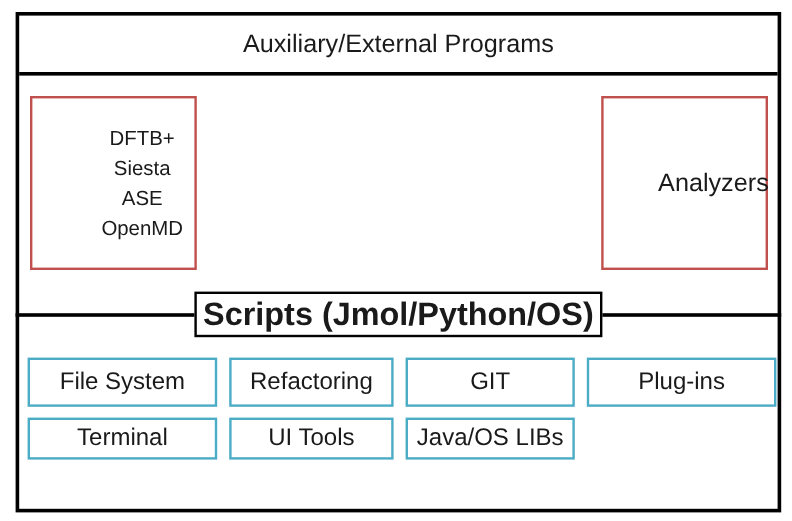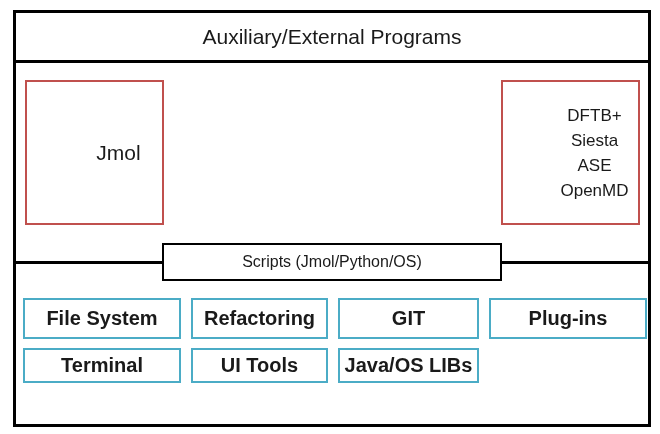--- a/index.html
+++ b/index.html
@@ -58,21 +58,22 @@
     background: var(--frame-border, #000);
   }
   .scripts-box {
     position: relative;
     z-index: 1;
     width: 336px; height: 34px;
     margin: 12px auto;
     background: #fff;
     border: 2px solid var(--frame-border, #000);
     display: flex; align-items: center; justify-content: center;
-    font-size: 16px;
+    font-size: 27px;
+    font-weight: bold;
   }
 
   
   .ide-title {
     margin-top: 7px;
     text-align: center;
     font-weight: bold;
     font-size: 19px;
     line-height: 20px;
   }
@@ -84,44 +85,43 @@
     grid-template-rows: 41px 35px;
     gap: 9px 10px;
   }
   .ibox {
     box-sizing: border-box;
     border: 2px solid var(--ide-box-border, #4bacc6);
     background: #fff;
     display: flex; align-items: center; justify-content: center;
     text-align: center;
     font-size: 20px;
-    font-weight: bold;
   }
 </style>
 </head>
 <body>
 
 <div class="page">
   <div class="frame">
 
     <div class="header">
       <span>Auxiliary/External Programs</span>
     </div>
 
     <div class="programs">
       <div class="pbox">
-        <span>Jmol</span>
-      </div>
-      <div class="pbox">
         <div class="multiline">
           <div>DFTB+</div>
           <div>Siesta</div>
           <div>ASE</div>
           <div>OpenMD</div>
         </div>
+      </div>
+      <div class="pbox">
+        <span>Analyzers</span>
       </div>
     </div>
 
     <div class="scripts-row">
       <div class="divider"></div>
       <div class="scripts-box">
         <span>Scripts (Jmol/Python/OS)</span>
       </div>
     </div>
 

